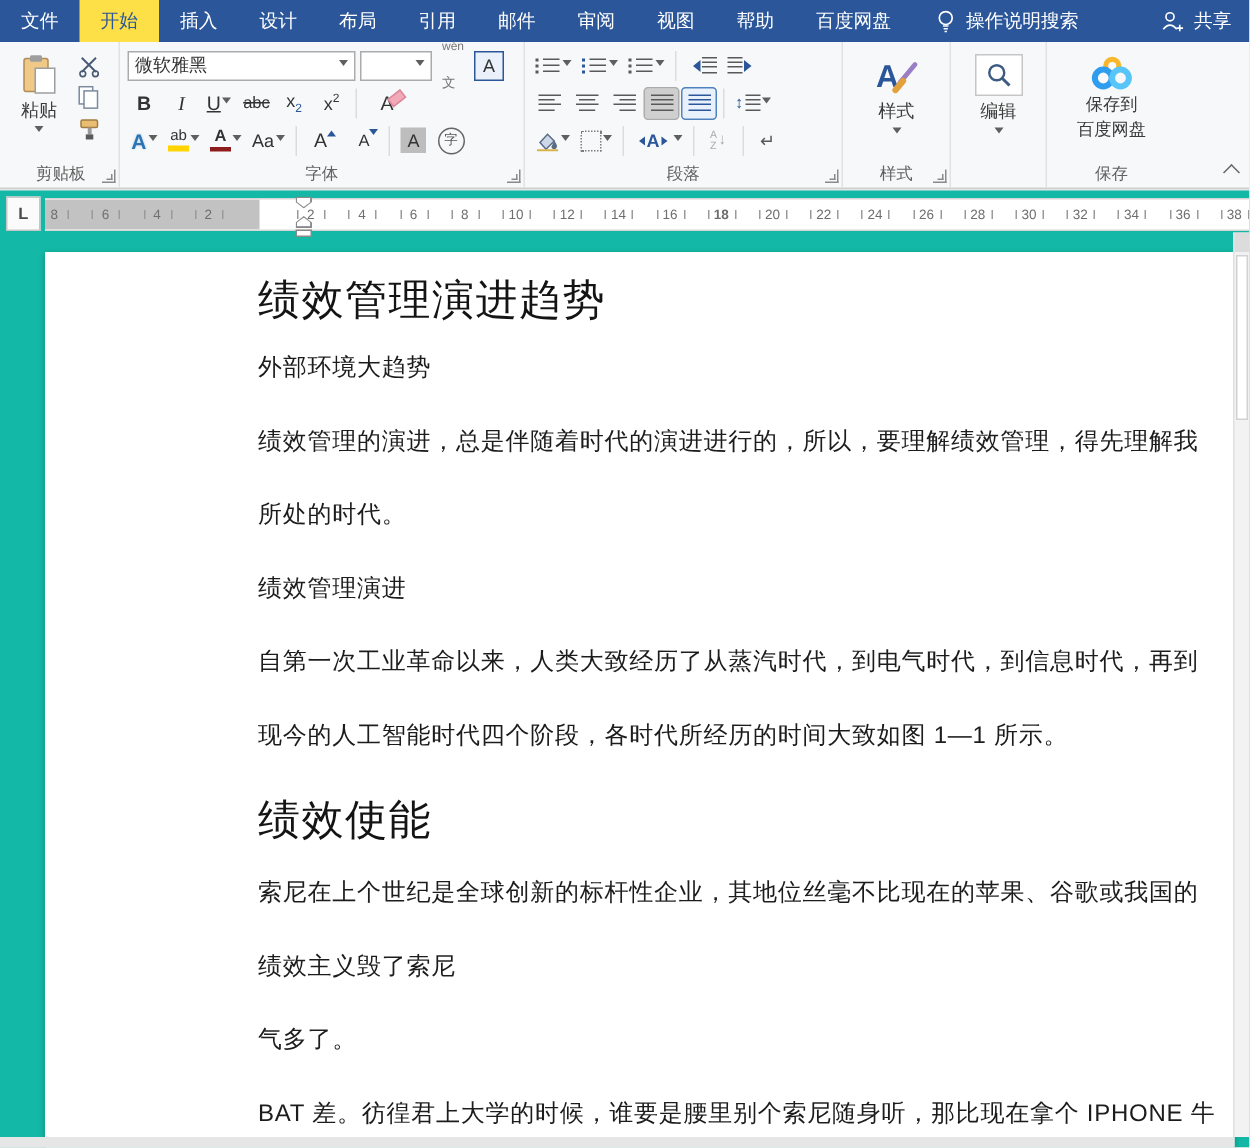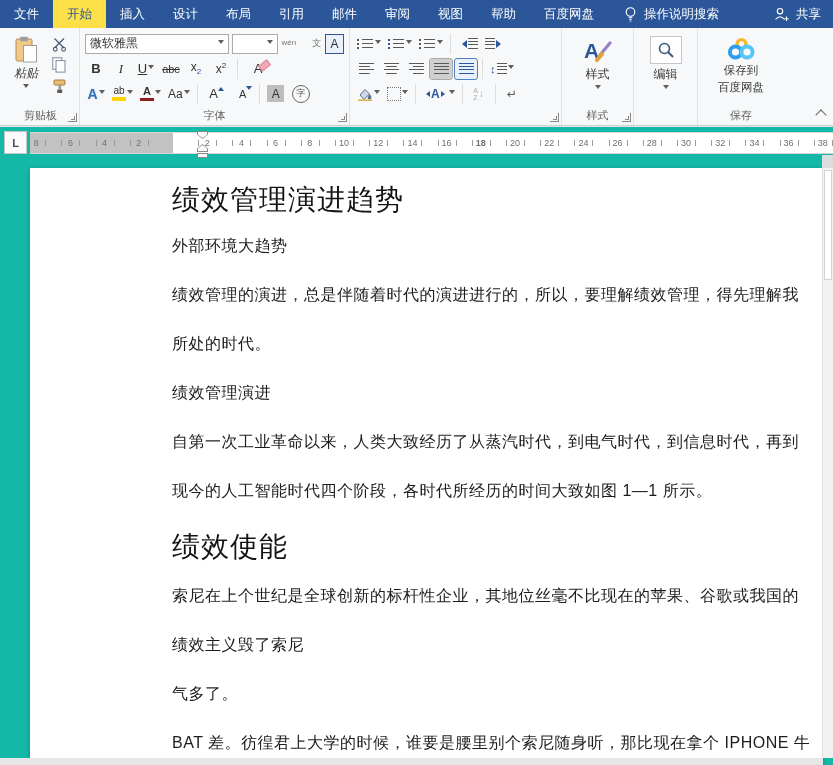--- a/index.html
+++ b/index.html
@@ -14,29 +14,29 @@
   
   .ribbon{position:absolute;top:28px;left:0;right:0;height:98px;background:#f7f8f9;border-bottom:1px solid #cfcfcf;display:flex;align-items:stretch;padding-left:2px;box-sizing:border-box;}
   .grp{position:relative;border-right:1px solid #e2e2e2;padding:3px 3px 16px 3px;box-sizing:border-box;}
   .grp-label{position:absolute;bottom:2px;left:0;right:0;text-align:center;font-size:11px;color:#616161;}
   .lnch{position:absolute;right:2px;bottom:3px;width:8px;height:8px;border-right:1px solid #8a8a8a;border-bottom:1px solid #8a8a8a;}
   .lnch::after{content:"";position:absolute;right:1px;bottom:1px;width:3px;height:3px;border-right:1px solid #8a8a8a;border-bottom:1px solid #8a8a8a;}
   .bigbtn{display:flex;flex-direction:column;align-items:center;justify-content:flex-start;gap:2px;padding-top:5px;font-size:12px;color:#3b3b3b;cursor:default;}
   .chv{display:inline-block;width:0;height:0;border:3px solid transparent;border-top:4px solid #5f5f5f;}
   .minicol{display:flex;flex-direction:column;gap:3px;padding-top:4px;}
   .mbtn{width:20px;height:18px;display:flex;align-items:center;justify-content:center;border-radius:2px;}
-  .cliprow{display:flex;gap:2px;font-style:italic;}
+  .cliprow{display:flex;gap:2px;}
   
   .frow{display:flex;align-items:center;gap:3px;height:25px;padding:0 2px;}
   .combo{height:20px;background:#fff;border:1px solid #ababab;display:flex;align-items:center;justify-content:space-between;font-size:12px;color:#333;padding:0 4px;box-sizing:border-box;}
   .tbtn{min-width:18px;height:20px;display:flex;align-items:center;justify-content:center;font-size:13px;color:#333;gap:1px;padding:0 2px;border-radius:2px;}
   .vsep{width:1px;height:20px;background:#dcdcdc;margin:0 2px;}
   .stk{display:inline-flex;flex-direction:column;align-items:center;line-height:1;}
   .stk .bar{width:14px;height:3.5px;margin-top:1px;}
-  .wen{display:inline-flex;line-height:1;color:#777;gap:16px;}
+  .wen{display:inline-flex;flex-direction:column;line-height:1;color:#777;gap:16px;}
   .wen .t{font-size:8px;} .wen .b{font-size:9px;}
   .boxA{width:18px;height:18px;border:1px solid #2b579a;display:flex;align-items:center;justify-content:center;font-size:12px;color:#333;background:#eaf1fa;}
   .clrfmt{position:relative;font-size:13px;color:#333;}
   .clrfmt i{position:absolute;right:-8px;top:1px;width:9px;height:5px;background:#f2aab8;border:1px solid #d98a9c;transform:rotate(-38deg);}
   .pa{position:relative;color:#333;}
   .pa .up{position:absolute;top:-2px;right:-6px;width:0;height:0;border:3px solid transparent;border-bottom:4px solid #2b579a;}
   .pa .dn{position:absolute;top:-2px;right:-6px;width:0;height:0;border:3px solid transparent;border-top:4px solid #2b579a;}
   .shadeA{width:17px;height:17px;background:#bdbdbd;color:#333;display:flex;align-items:center;justify-content:center;font-size:12px;}
   .encl{width:16px;height:16px;border:1px solid #666;border-radius:50%;display:flex;align-items:center;justify-content:center;font-size:9px;color:#555;}
   
@@ -359,20 +359,21 @@
                 <span>Z</span>
               </span>
             <span>↓</span>
           </span>
         </div>
         <span class="vsep"></span>
         <div class="tbtn">
           <span style="font-size:12px;color:#595959;">↵</span>
         </div>
       </div>
+      <div class="grp-label">段落</div>
       <span class="lnch"></span>
     </div>
 
     <div class="grp" style="width:72px;">
       <div class="bigbtn" style="width:100%;">
         <span>
           <svg width="34" height="28" viewBox="0 0 34 28">
               <text x="3" y="22" font-size="21" font-weight="bold" fill="#2b579a">A</text>
               <path d="M19 19 L29 7" stroke="#9b7fc4" stroke-width="3.2" stroke-linecap="round"></path>
               <path d="M16 24 L21 18" stroke="#e2a13c" stroke-width="4.2" stroke-linecap="round"></path>

